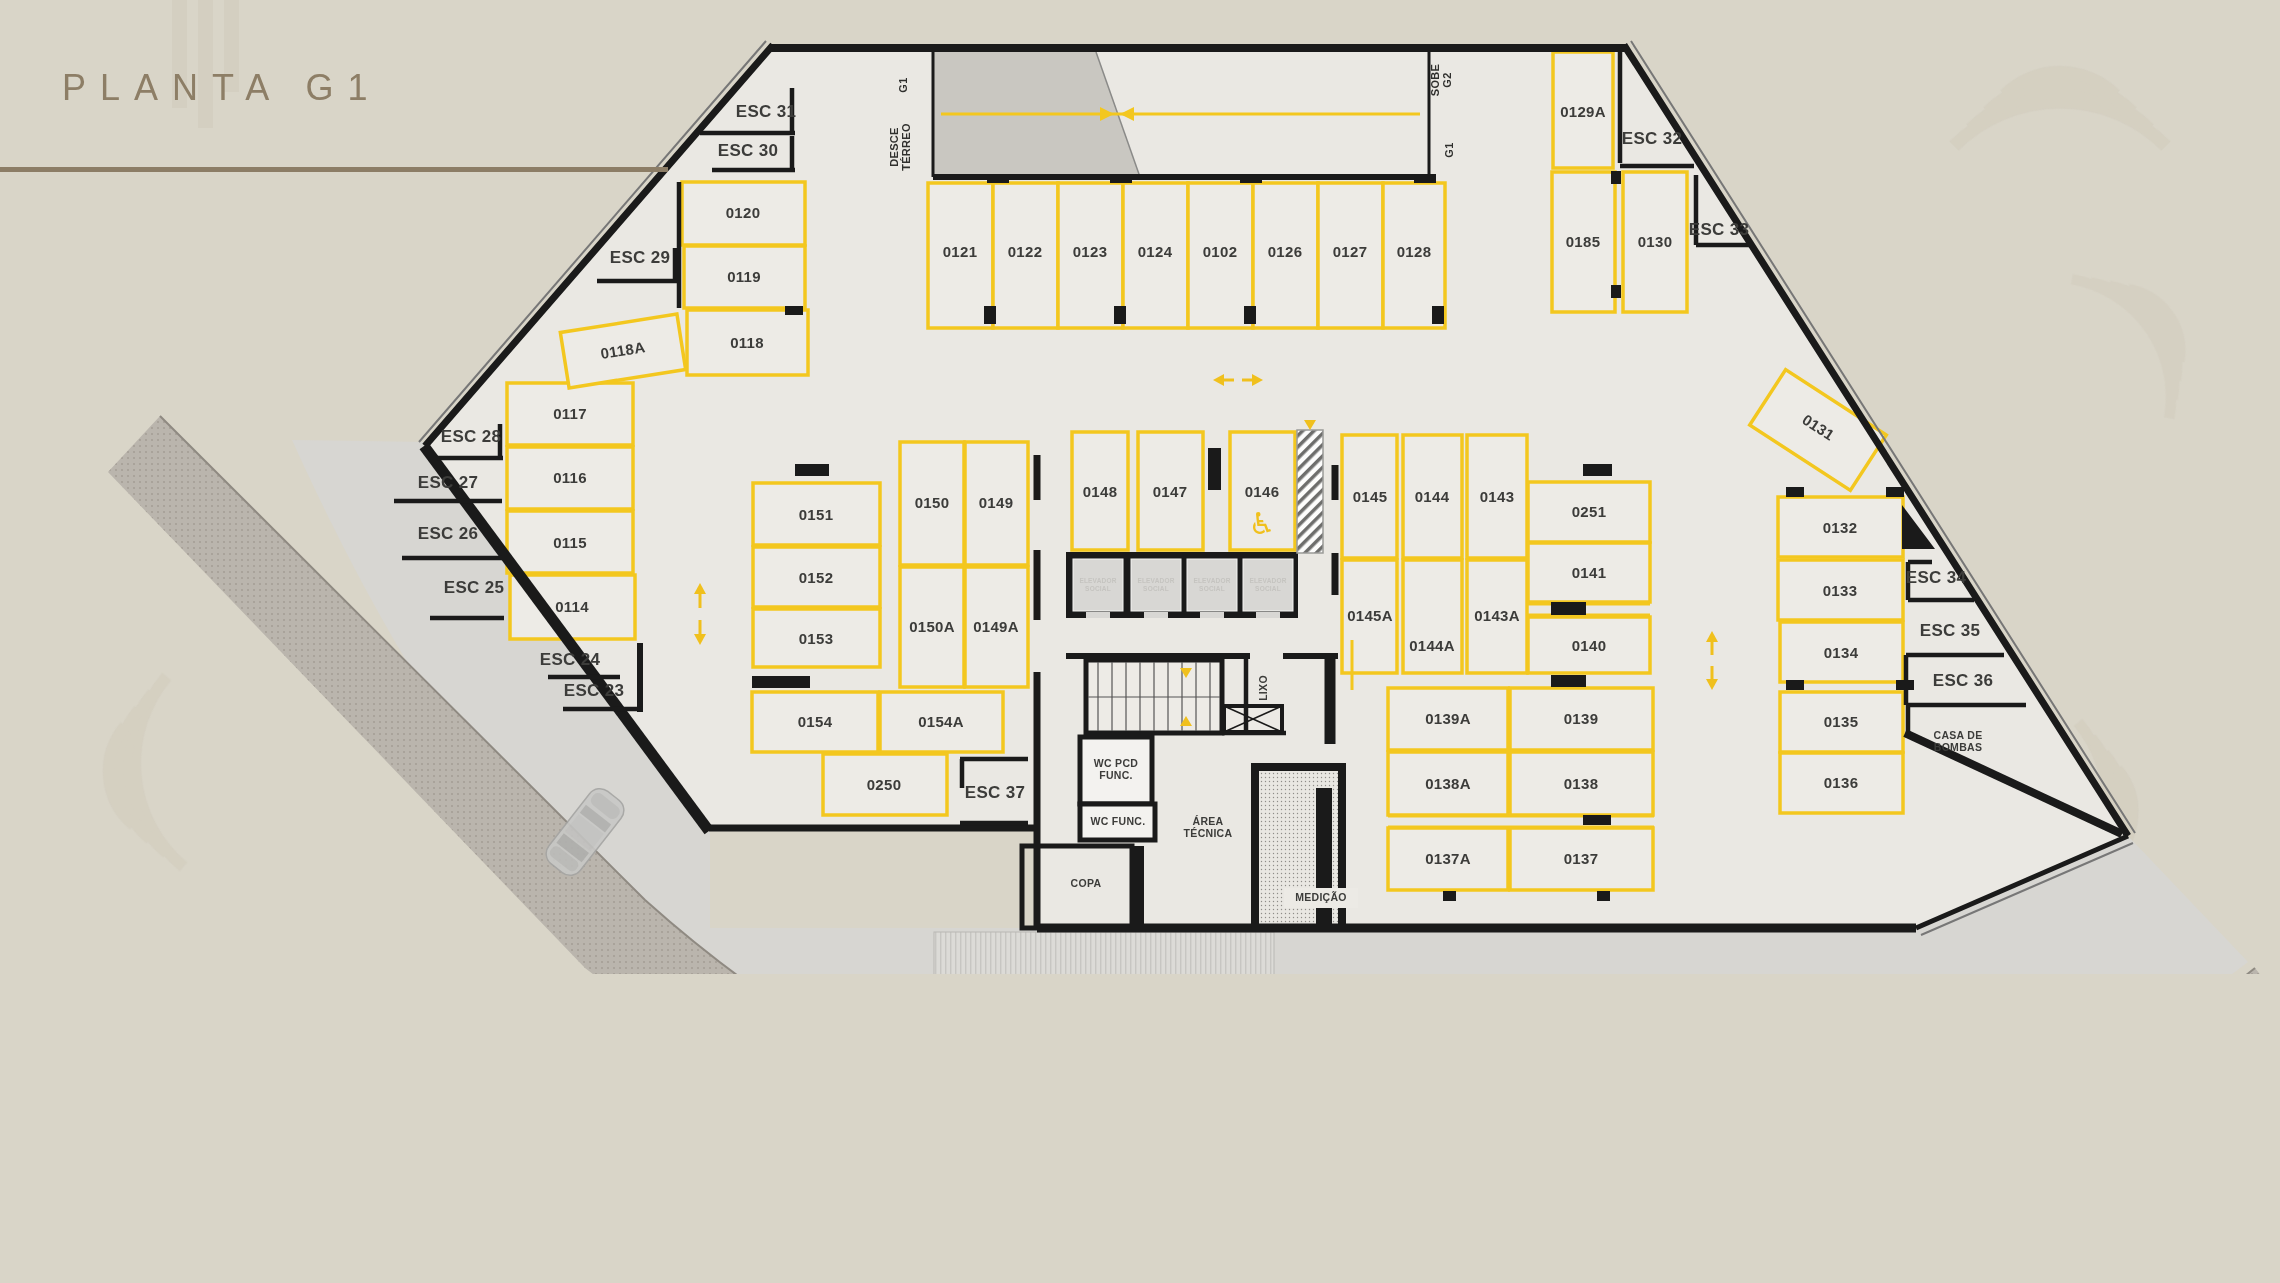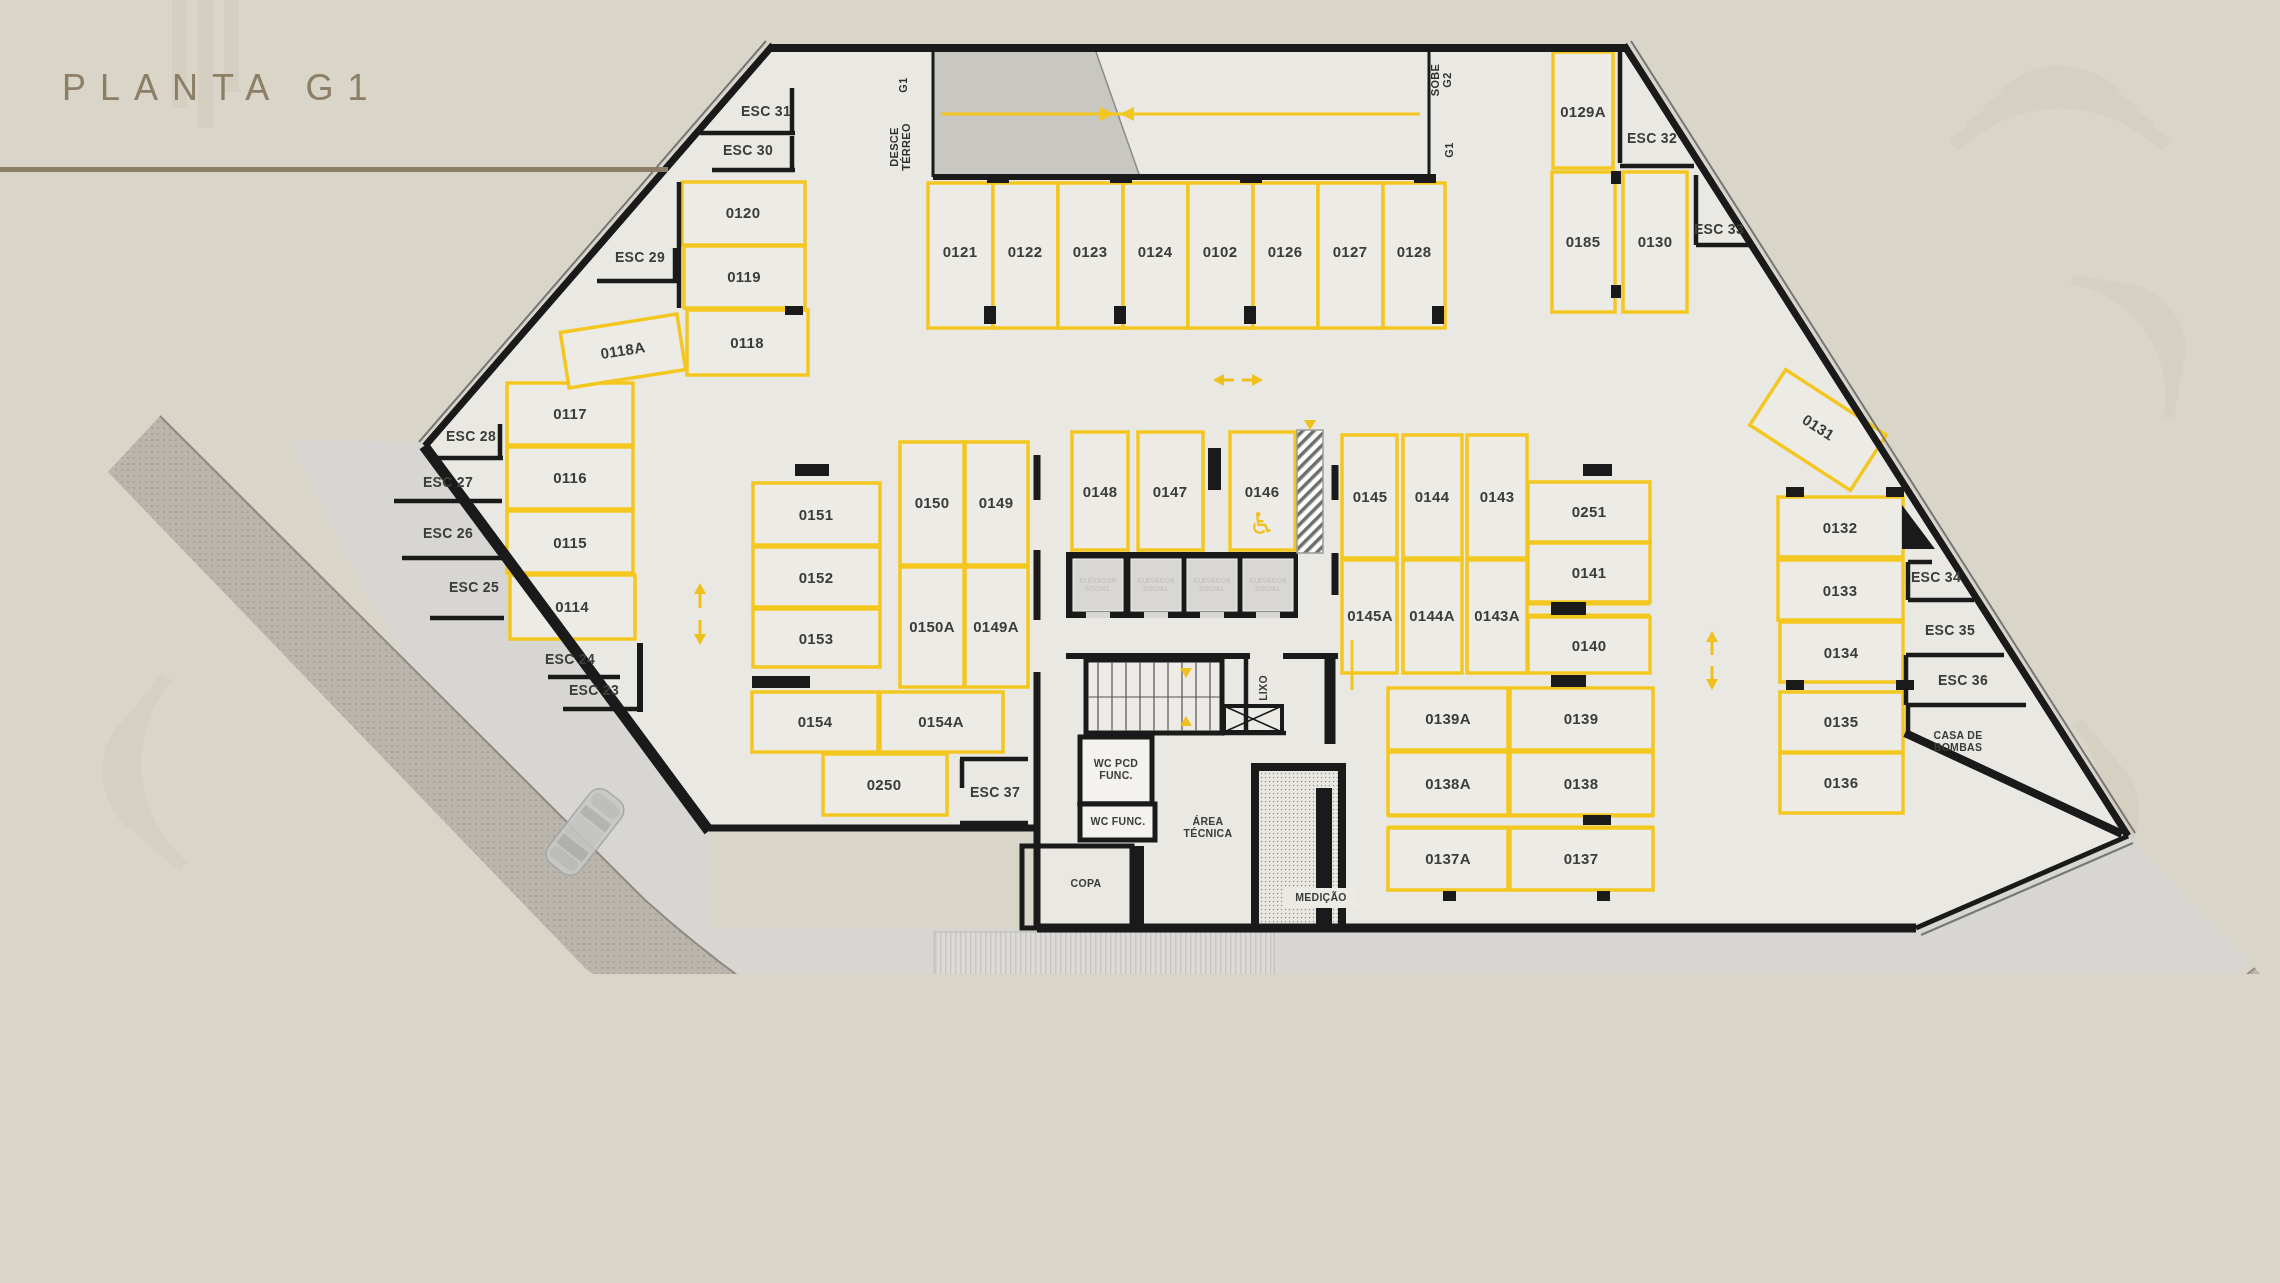--- a/index.html
+++ b/index.html
@@ -1,21 +1,21 @@
 <!DOCTYPE html>
 <html><head>
 <meta charset="utf-8">
 <style>
   html,body{margin:0;padding:0;background:#d9d5c8;}
   #stage{position:relative;width:2280px;height:974px;background:#d9d5c8;overflow:hidden;
          font-family:"Liberation Sans",sans-serif;}
   #plan-svg{position:absolute;left:0;top:0;}
   .lbl{position:absolute;transform:translate(-50%,-50%);font:700 15px/1.12 "Liberation Sans",sans-serif;
        color:#3c3c3a;letter-spacing:.3px;text-align:center;white-space:nowrap;z-index:5;}
-  .esc{font-size:14px;}
+  .esc{font-size:17px;}
   .room{font-size:10.5px;}
   .wrap{white-space:normal;}
   .vert{transform:translate(-50%,-50%) rotate(-90deg);}
   .rot33{transform:translate(-50%,-50%) rotate(33deg);}
   .rotm9{transform:translate(-50%,-50%) rotate(-9deg);}
   .elev{font:700 6.5px/1.25 "Liberation Sans",sans-serif;color:#c5c4c0;width:46px;white-space:normal;
         letter-spacing:.2px;}
   .ramp-lbl{font-size:11px;color:#2f2f2d;}
   #page-title{position:absolute;left:62px;top:70px;font:400 36px/1 "Liberation Sans",sans-serif;
         color:#8d7e66;letter-spacing:14px;z-index:6;}
@@ -348,21 +348,21 @@
   <div class="lbl" style="left:1581px;top:784px">0138</div>
   <div class="lbl" style="left:1448px;top:784px">0138A</div>
   <div class="lbl" style="left:1581px;top:719px">0139</div>
   <div class="lbl" style="left:1448px;top:719px">0139A</div>
   <div class="lbl" style="left:1589px;top:646px">0140</div>
   <div class="lbl" style="left:1589px;top:573px">0141</div>
   <div class="lbl" style="left:1589px;top:512px">0251</div>
   <div class="lbl" style="left:1497px;top:497px">0143</div>
   <div class="lbl" style="left:1497px;top:616px">0143A</div>
   <div class="lbl" style="left:1432px;top:497px">0144</div>
-  <div class="lbl" style="left:1432px;top:616px">0144A</div>
+  <div class="lbl" style="left:1432px;top:646px">0144A</div>
   <div class="lbl" style="left:1370px;top:497px">0145</div>
   <div class="lbl" style="left:1370px;top:616px">0145A</div>
   <div class="lbl" style="left:1262px;top:492px">0146</div>
   <div class="lbl" style="left:1170px;top:492px">0147</div>
   <div class="lbl" style="left:1100px;top:492px">0148</div>
   <div class="lbl" style="left:996px;top:503px">0149</div>
   <div class="lbl" style="left:996px;top:627px">0149A</div>
   <div class="lbl" style="left:932px;top:503px">0150</div>
   <div class="lbl" style="left:932px;top:627px">0150A</div>
   <div class="lbl" style="left:816px;top:515px">0151</div>

